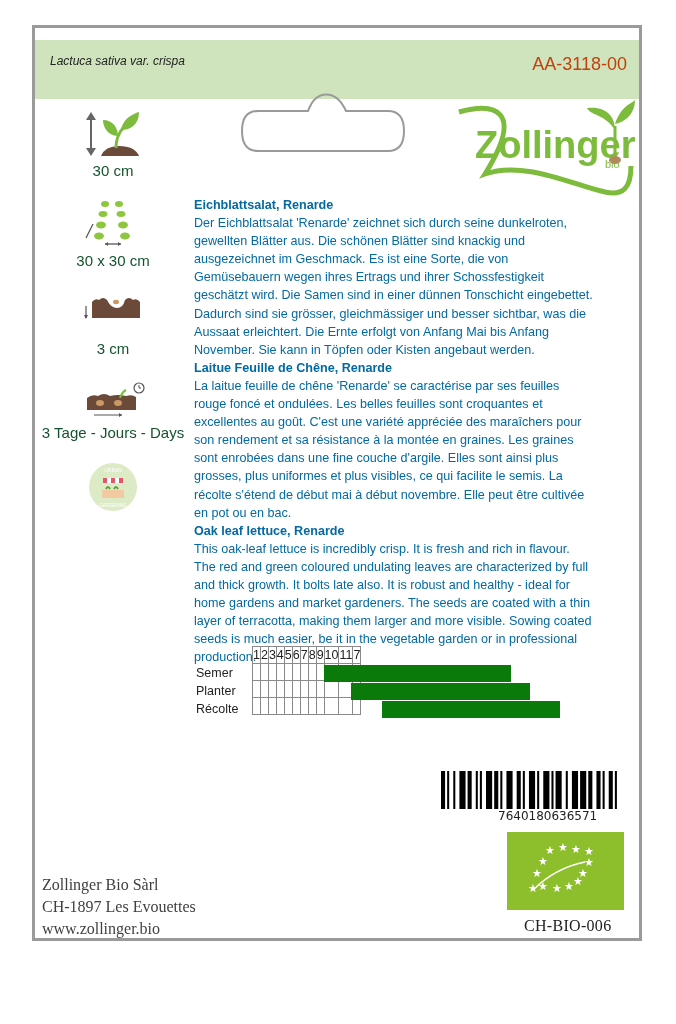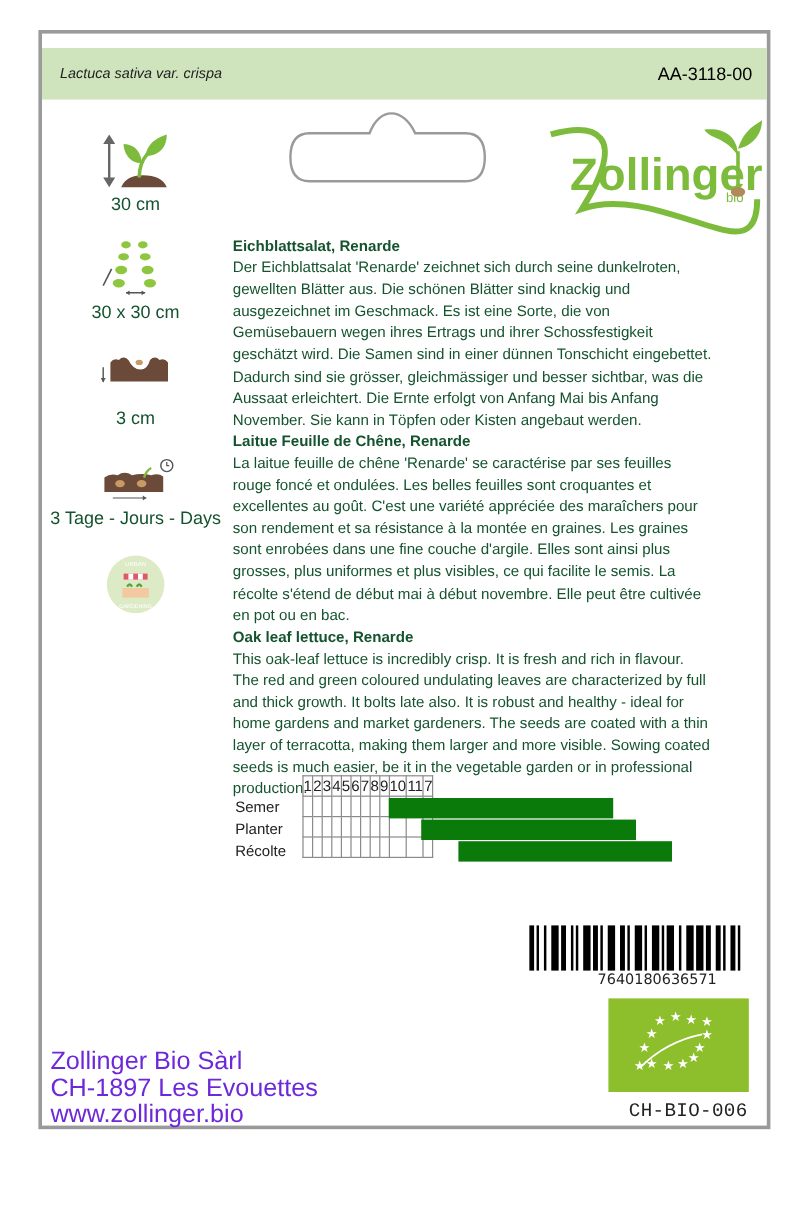--- a/index.html
+++ b/index.html
@@ -1,48 +1,48 @@
 <!DOCTYPE html>
 <html><head>
   <meta charset="utf-8">
   <style>
     html, body { margin:0; padding:0; background:#ffffff; }
     body { width:676px; height:1024px; position:relative; overflow:hidden; font-family:"Liberation Sans", sans-serif; color:#1a1a1a; }
     .frame { position:absolute; left:32px; top:25px; width:610px; height:916px; border:3px solid #9a9a9a; background:#fff; box-sizing:border-box; }
-    .band { position:absolute; left:35px; top:40px; width:604px; height:43px; background:#cfe4bc; }
+    .band { position:absolute; left:35px; top:40px; width:604px; height:59px; background:#cfe4bc; }
     .band .latin { position:absolute; left:15px; top:14px; font-size:12px; font-style:italic; color:#222; }
-    .band .code { position:absolute; right:12px; top:14px; font-size:15px; color:#000000; }
+    .band .code { position:absolute; right:12px; top:14px; font-size:18px; color:#c2410c; }
 
     .hang { position:absolute; left:238px; top:89px; width:170px; height:64px; }
     .logo { position:absolute; left:455px; top:96px; width:185px; height:102px; }
 
     .icons { position:absolute; left:40px; top:100px; width:146px; }
     .icon-block { position:absolute; left:0; width:146px; text-align:center; }
     .icon-block svg { display:block; margin:0 auto; }
     .icon-label { font-size:15px; color:#14532d; margin-top:4px; }
 
-    .text { position:absolute; left:194px; top:196px; width:400px; font-size:12.6px; line-height:18.1px; color:#14532d; }
+    .text { position:absolute; left:194px; top:196px; width:400px; font-size:12.6px; line-height:18.1px; color:#0369a1; }
     .text h3 { margin:0; font-size:12.6px; font-weight:bold; line-height:18.1px; }
     .text p { margin:0; }
 
     .cal { position:absolute; left:196px; top:646px; }
     .cal table { border-collapse:collapse; position:absolute; left:56px; top:0; }
     .cal td, .cal th { border:1px solid #8a8a8a; width:29.5px; height:17px; padding:0; font-size:12.5px; font-weight:normal; text-align:center; color:#222; box-sizing:border-box; }
     .cal th.c12 { width:39px; }
     .cal .rowlabel { position:absolute; left:0; font-size:12.5px; color:#222; }
     .cal .bar { position:absolute; height:17px; background:#0a7a0a;
       background-image:repeating-linear-gradient(90deg, rgba(0,0,0,0.08) 0 1px, transparent 1px 3px); }
 
     .barcode { position:absolute; left:441px; top:771px; width:180px; height:38px; }
     .barcode-num { position:absolute; left:498px; top:809px; font-size:12px; color:#222; font-family:"DejaVu Sans", sans-serif; }
 
     .eu { position:absolute; left:507px; top:832px; width:117px; height:78px; background:#8dbe2c; }
-    .eu-code { position:absolute; left:524px; top:917px; font-size:16px; color:#222; font-family:Liberation Mono, monospace; letter-spacing:0.3px;text-align:center; }
-
-    .address { position:absolute; left:42px; top:874px; font-size:21px; line-height:22px; color:#6d28d9; font-family:Liberation Sans, sans-serif; }
+    .eu-code { position:absolute; left:524px; top:917px; font-size:16px; color:#222; font-family:Liberation Serif, serif; letter-spacing:0.3px;text-align:center; }
+
+    .address { position:absolute; left:42px; top:874px; font-size:16px; line-height:22px; color:#404040; font-family:Liberation Serif, serif; }
   </style>
 </head>
 <body>
 
 <div class="frame"></div>
 
 <div class="band">
   <span class="latin">Lactuca sativa var. crispa</span>
   <span class="code">AA-3118-00</span>
 </div>

